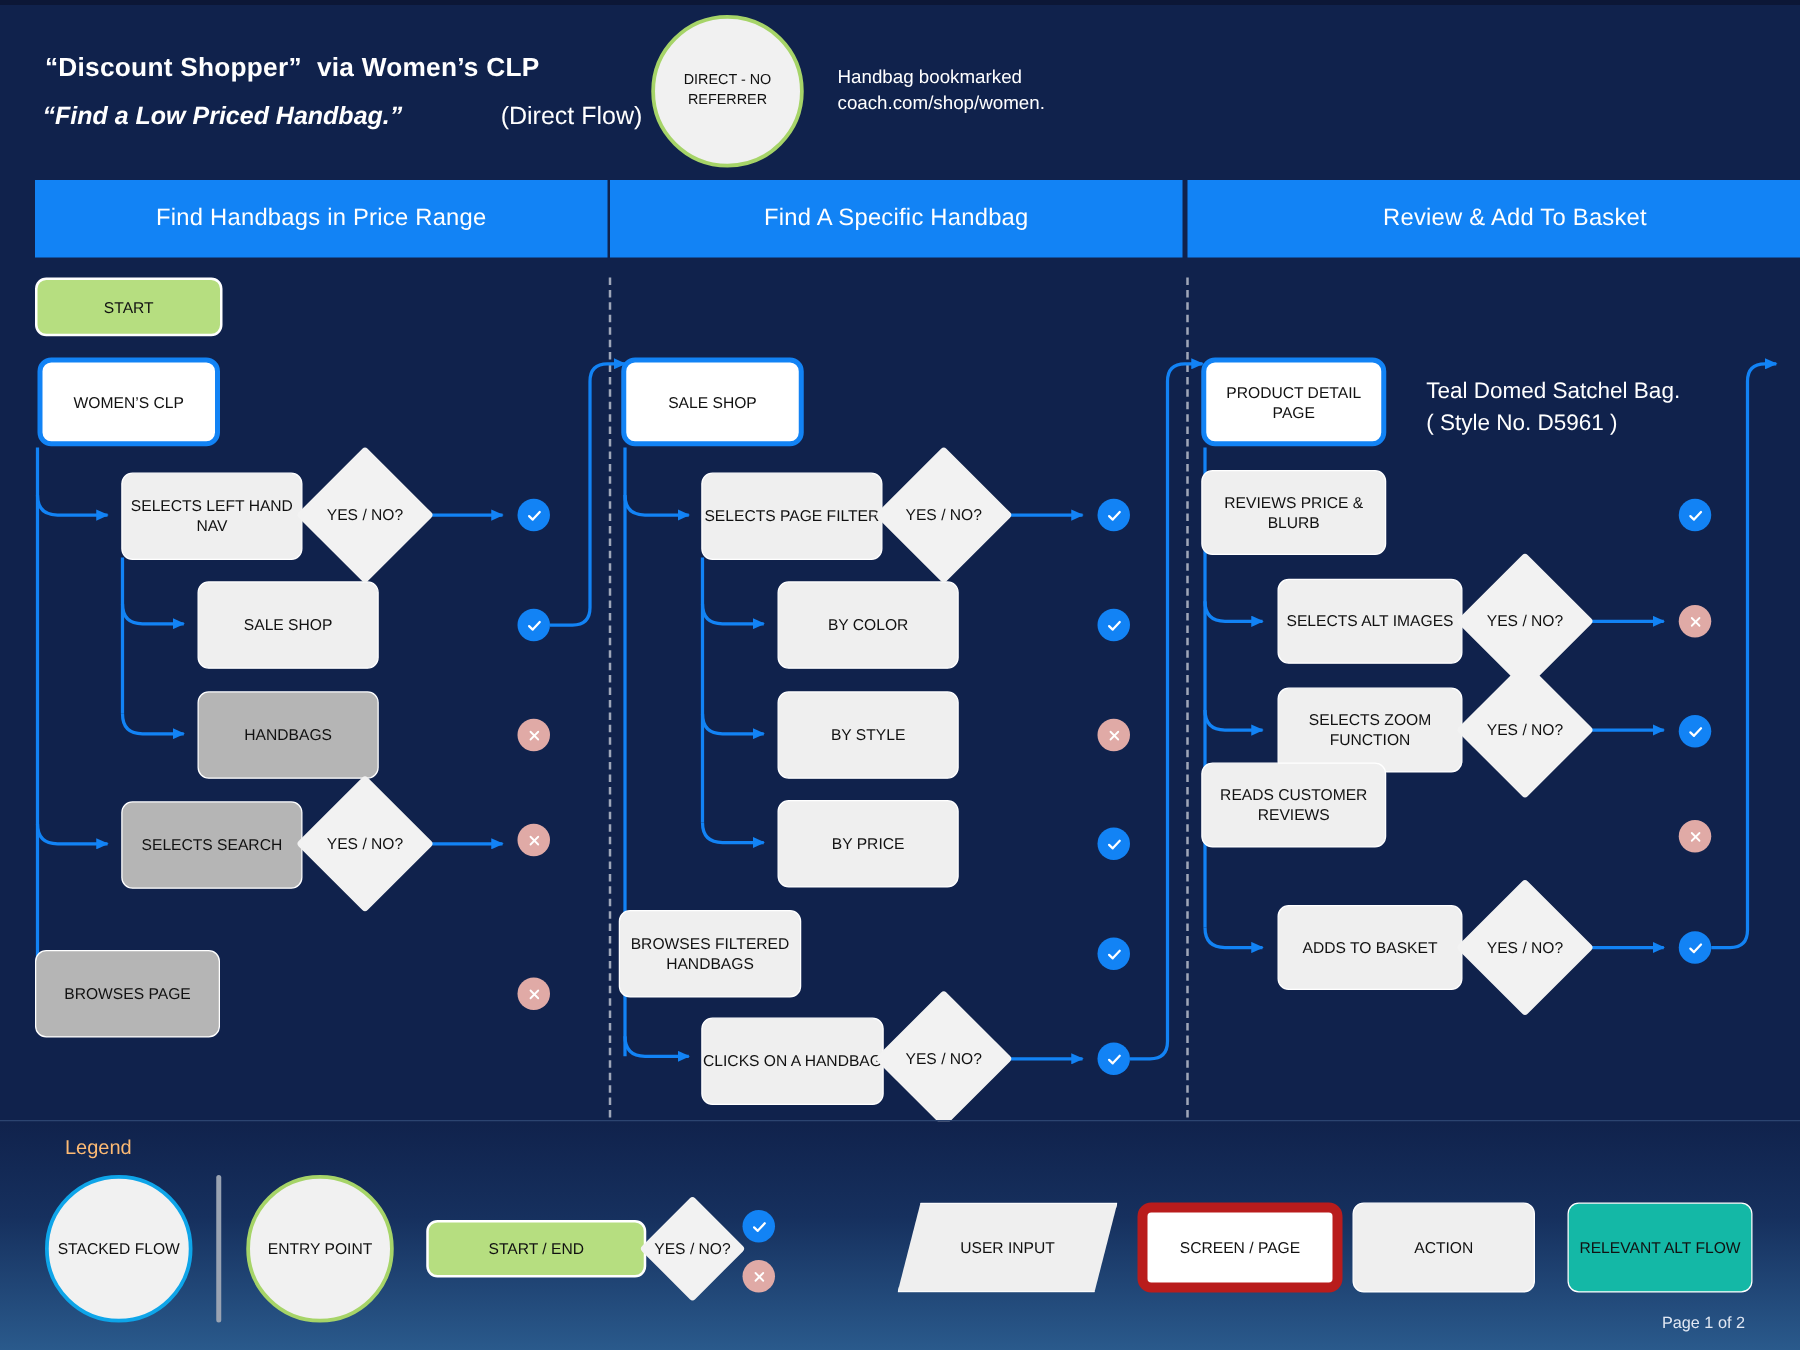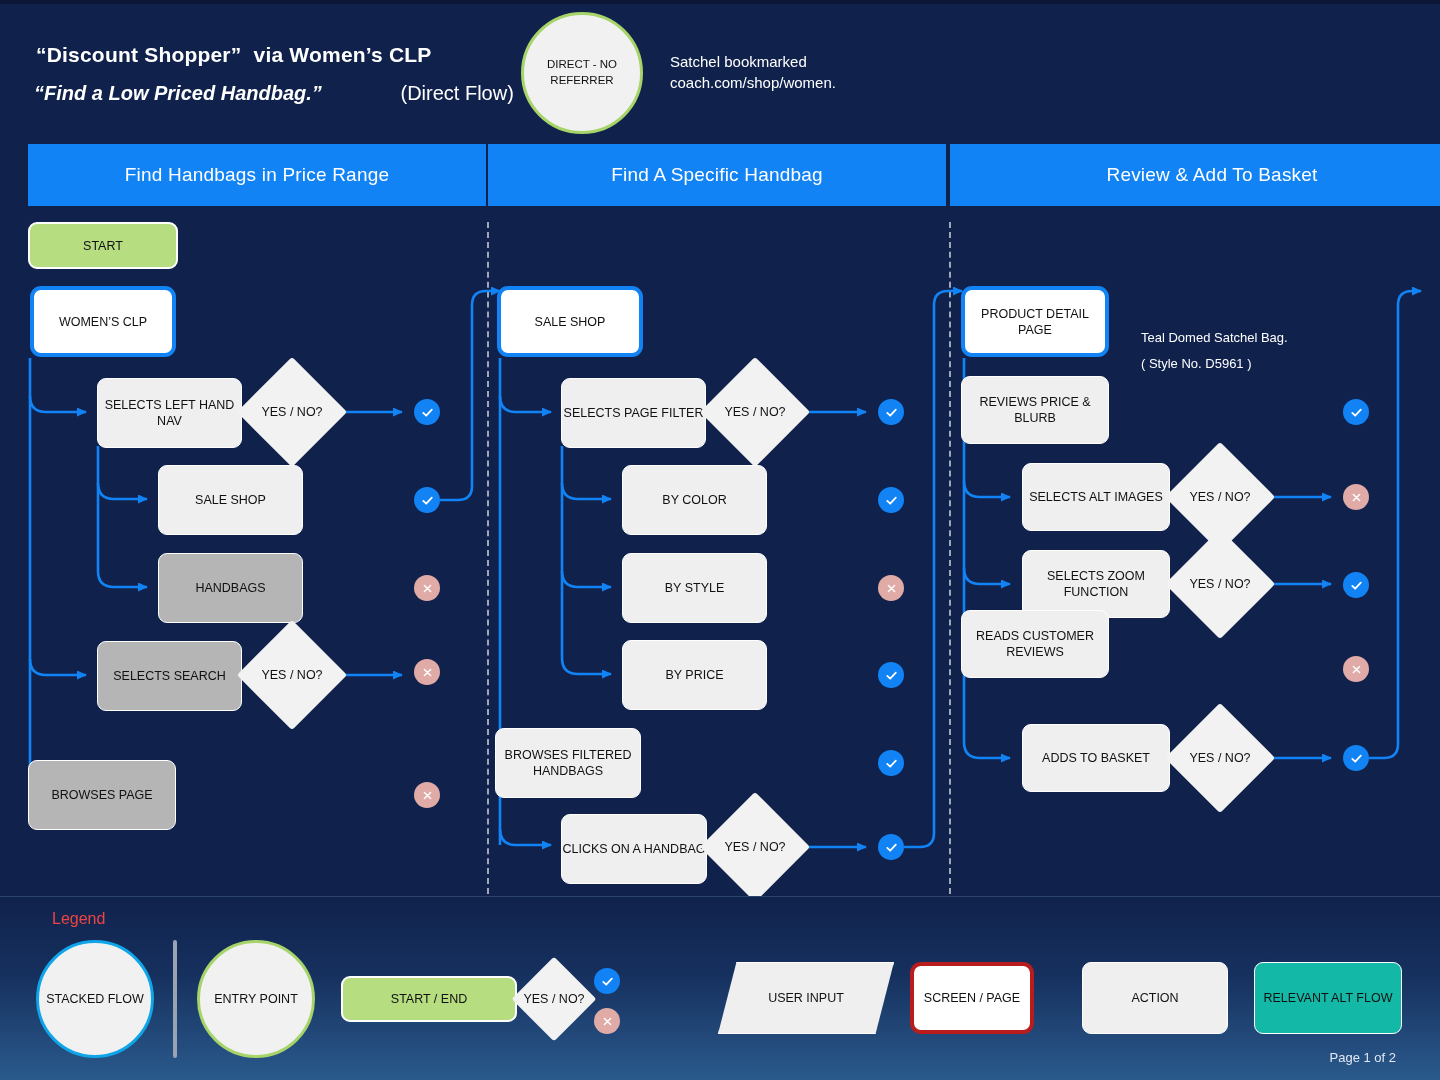--- a/index.html
+++ b/index.html
@@ -124,35 +124,35 @@
     width: 26px; height: 26px; border-radius: 50%;
     display: flex; align-items: center; justify-content: center;
   }
   .status.yes { background: #1283f5; }
   .status.no  { background: #e0aaa6; }
   .status svg { display: block; }
 
   
   .annot {
     position: absolute;
-    font-size: 13px; color: #ffffff; white-space: nowrap; margin-top: 28px;
+    font-size: 18px; color: #ffffff; white-space: nowrap;
   }
 
   
   #wires { position: absolute; left: 0; top: 0; width: 1440px; height: 1080px; pointer-events: none; }
 
   
   #legend {
     position: absolute; left: 0; top: 896px; width: 1440px; height: 184px;
     background: linear-gradient(180deg, #10224c 0%, #16305e 42%, #2a5a8c 100%);
     border-top: 1px solid #2c4470;
   }
   .legend-title {
     position: absolute; left: 52px; top: 910px;
-    font-size: 16px; color: #ef4444;
+    font-size: 16px; color: #fdba74;
   }
   .lg-circle {
     position: absolute;
     width: 118px; height: 118px; border-radius: 50%;
     background: #f1f1f1;
     display: flex; align-items: center; justify-content: center;
     text-align: center; font-size: 12.5px; color: #111; line-height: 1.35;
   }
   #lg-stacked { left: 36px; top: 940px; border: 3px solid #0ea5e9; }
   #lg-entry   { left: 197px; top: 940px; border: 3px solid #a6d468; }
@@ -182,22 +182,22 @@
     font-size: 12.5px; color:#111; white-space:nowrap;
   }
   #lg-userinput {
     left: 718px; top: 962px; width: 176px; height: 72px;
     background: #efefef; border: 1.5px solid #ffffff;
     border-radius: 0;
     
     clip-path: polygon(10.5% 0%, 100% 0%, 89.5% 100%, 0% 100%);
   }
   #lg-screen {
-    left: 910px; top: 962px; width: 124px; height: 72px;
-    background: #ffffff; border: 4px solid #b91c1c; border-radius: 11px;
+    left: 910px; top: 962px; width: 164px; height: 72px;
+    background: #ffffff; border: 8px solid #b91c1c; border-radius: 11px;
   }
   #lg-action {
     left: 1082px; top: 962px; width: 146px; height: 72px;
     background: #efefef; border: 1.5px solid #ffffff;
   }
   #lg-altflow {
     left: 1254px; top: 962px; width: 148px; height: 72px;
     background: #14b8a6; border: 1.5px solid #ffffff;
   }
   .page-num {
@@ -220,21 +220,21 @@
     <div class="title-line2">
       <span>“Find a Low Priced Handbag.”</span>
       <span class="nonital">&nbsp;&nbsp;</span><span class="nonital">(Direct Flow)</span>
     </div>
 
     <div class="entry-oval">
       <span>DIRECT - NO REFERRER</span>
     </div>
 
     <div class="note-text">
-      <div>Satchel bookmarked</div>
+      <div>Handbag bookmarked</div>
       <div>coach.com/shop/women.</div>
     </div>
   </div>
 
   <div class="colbar" id="colbar-1">
     <span>Find Handbags in Price Range</span>
   </div>
   <div class="colbar" id="colbar-2">
     <span>Find A Specific Handbag</span>
   </div>

